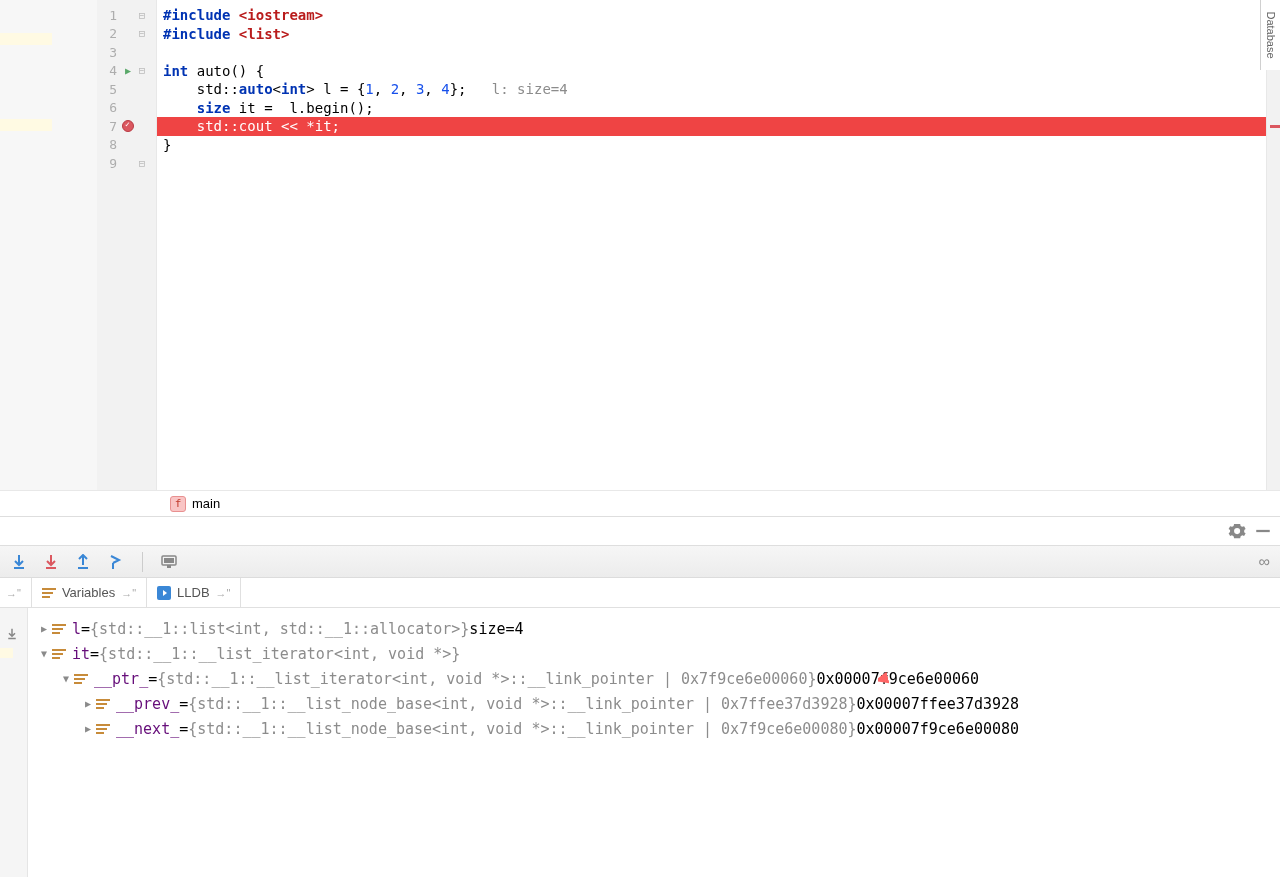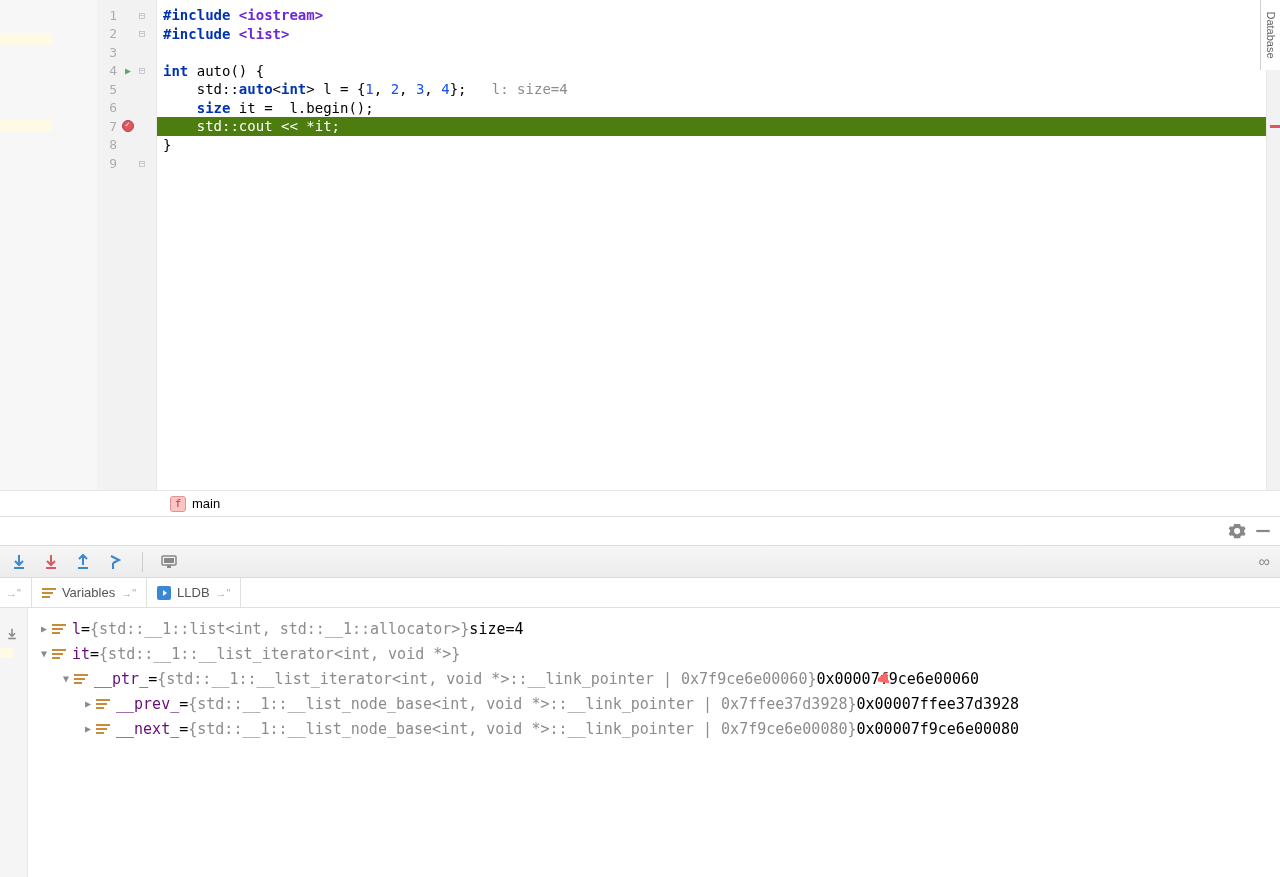--- a/index.html
+++ b/index.html
@@ -16,24 +16,24 @@
 .gutter { width: 60px; background: #f2f2f2; flex-shrink: 0; display: flex; flex-direction: column; padding-top: 6px; border-right: 1px solid #e8e8e8; }
 .gutter-row { display: flex; align-items: center; height: 18.5px; }
 .gutter-ln { width: 24px; text-align: right; color: #adadad; font-size: 13px; padding-right: 4px; font-family: Menlo, monospace; }
 .gutter-icon { width: 14px; display: flex; justify-content: center; align-items: center; }
 .gutter-fold { width: 14px; display: flex; justify-content: center; color: #bdbdbd; font-size: 11px; }
 .run-tri { color: #59a869; font-size: 10px; }
 .bp { width: 12px; height: 12px; border-radius: 50%; background: #db5860; border: 1px solid #b93b44; position: relative; }
 .bp::after { content: "✓"; color: #fff; font-size: 8px; position: absolute; top: -1px; left: 2px; }
 .code-pane { flex: 1; background: #fff; position: relative; font-family: Menlo, monospace; }
 .code-line { height: 18.5px; display: flex; align-items: center; white-space: pre; padding-left: 6px; font-size: 14px; }
-.code-line.highlight { background: #4d7c0f; color: #fff; }
+.code-line.highlight { background: #ef4444; color: #fff; }
 .code-pad { height: 6px; }
 .kw { color: #0033b3; font-weight: bold; }
-.inc { color: #6d28d9; font-weight: bold; }
+.inc { color: #b91c1c; font-weight: bold; }
 .num { color: #1750eb; }
 .cm { color: #8c8c8c; }
 .editor-scroll-gutter { width: 14px; background: #f2f2f2; border-left: 1px solid #e8e8e8; position: relative; }
 .chk-ok { position: absolute; top: 4px; right: 2px; color: #59a869; font-size: 13px; font-weight: bold; }
 .scroll-mark { position: absolute; right: 0; width: 10px; height: 3px; background: #db5860; }
 .db-tab { position: absolute; right: 0; top: 0; width: 20px; height: 70px; background: #fff; border-left: 1px solid #d0d0d0; display: flex; align-items: center; justify-content: center; }
 .db-tab-label { transform: rotate(90deg); white-space: nowrap; font-size: 11px; color: #666; font-family: -apple-system, "Segoe UI", sans-serif; }
 .breadcrumb-bar { height: 26px; background: #fff; border-top: 1px solid #e8e8e8; display: flex; align-items: center; padding-left: 170px; font-family: -apple-system, "Segoe UI", sans-serif; font-size: 13px; }
 .func-icon { width: 16px; height: 16px; background: #f9c5c5; border: 1px solid #e89090; border-radius: 3px; display: inline-flex; align-items: center; justify-content: center; font-size: 11px; color: #c0392b; margin-right: 6px; font-family: Menlo, monospace; }
 .tool-strip { height: 30px; background: #fff; border-top: 1px solid #dedede; border-bottom: 1px solid #dedede; display: flex; align-items: center; justify-content: flex-end; padding: 0 8px; gap: 8px; }

